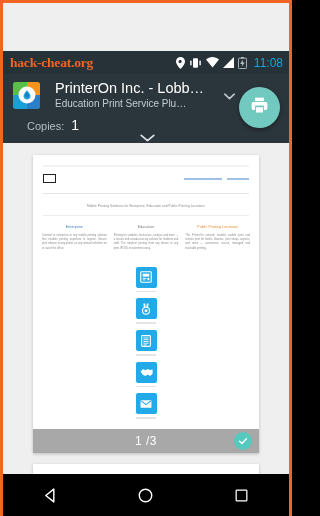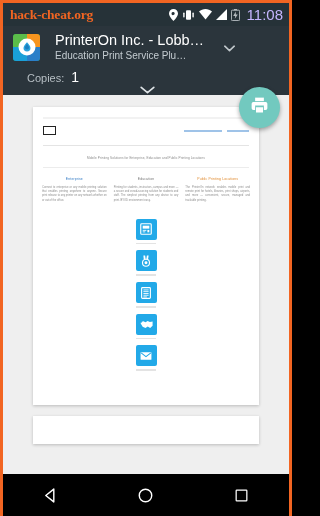--- a/index.html
+++ b/index.html
@@ -22,39 +22,40 @@
   }
 
   
   #statusbar {
     position: relative;
     height: 23px;
     background: #263238;
     display: flex;
     align-items: center;
     padding: 0 6px 0 7px;
+    margin-top: 48px;
   }
   #wm-text {
     color: #f26522;
     font-family: "Liberation Serif", serif;
     font-weight: bold;
     font-size: 13.5px;
     letter-spacing: -0.2px;
     white-space: nowrap;
   }
   #sys-icons {
     margin-left: auto;
     display: flex;
     align-items: center;
     gap: 4px;
   }
   #sys-icons svg { display: block; }
   #clock {
-    color: #c4b5fd;
-    font-size: 15px;
+    color: #0ea5e9;
+    font-size: 12px;
     margin-left: 3px;
     white-space: nowrap;
   }
 
   
   #printpanel {
     background: #2b353c;
     padding: 6px 10px 10px 10px;
     position: relative;
   }
@@ -464,20 +465,28 @@
             <svg width="14" height="14" viewBox="0 0 16 16">
               <rect x="1.8" y="3.6" width="12.4" height="8.8" rx=".8" fill="#fff"></rect>
               <path d="M2.4 4.4 8 8.8l5.6-4.4" fill="none" stroke="#22a9e8" stroke-width="1.2"></path>
             </svg>
           </span>
           <span class="ic-cap"></span>
         </div>
 
       </div>
 
+      <div id="pagebar">
+        <span id="page-count">1 /3</span>
+        <span id="page-check">
+          <svg width="12" height="12" viewBox="0 0 14 14">
+            <path d="M3 7.2 5.8 10 11 4.4" fill="none" stroke="#fff" stroke-width="1.6" stroke-linecap="round" stroke-linejoin="round"></path>
+          </svg>
+        </span>
+      </div>
     </div>
 
     <div class="page" id="page2"></div>
   </div>
 
   <div id="navbar">
     <span class="navbtn">
       <svg width="17" height="17" viewBox="0 0 18 18">
           <path d="M12.5 2.2 4 9l8.5 6.8z" fill="none" stroke="#fff" stroke-width="1.5" stroke-linejoin="round"></path>
         </svg>

